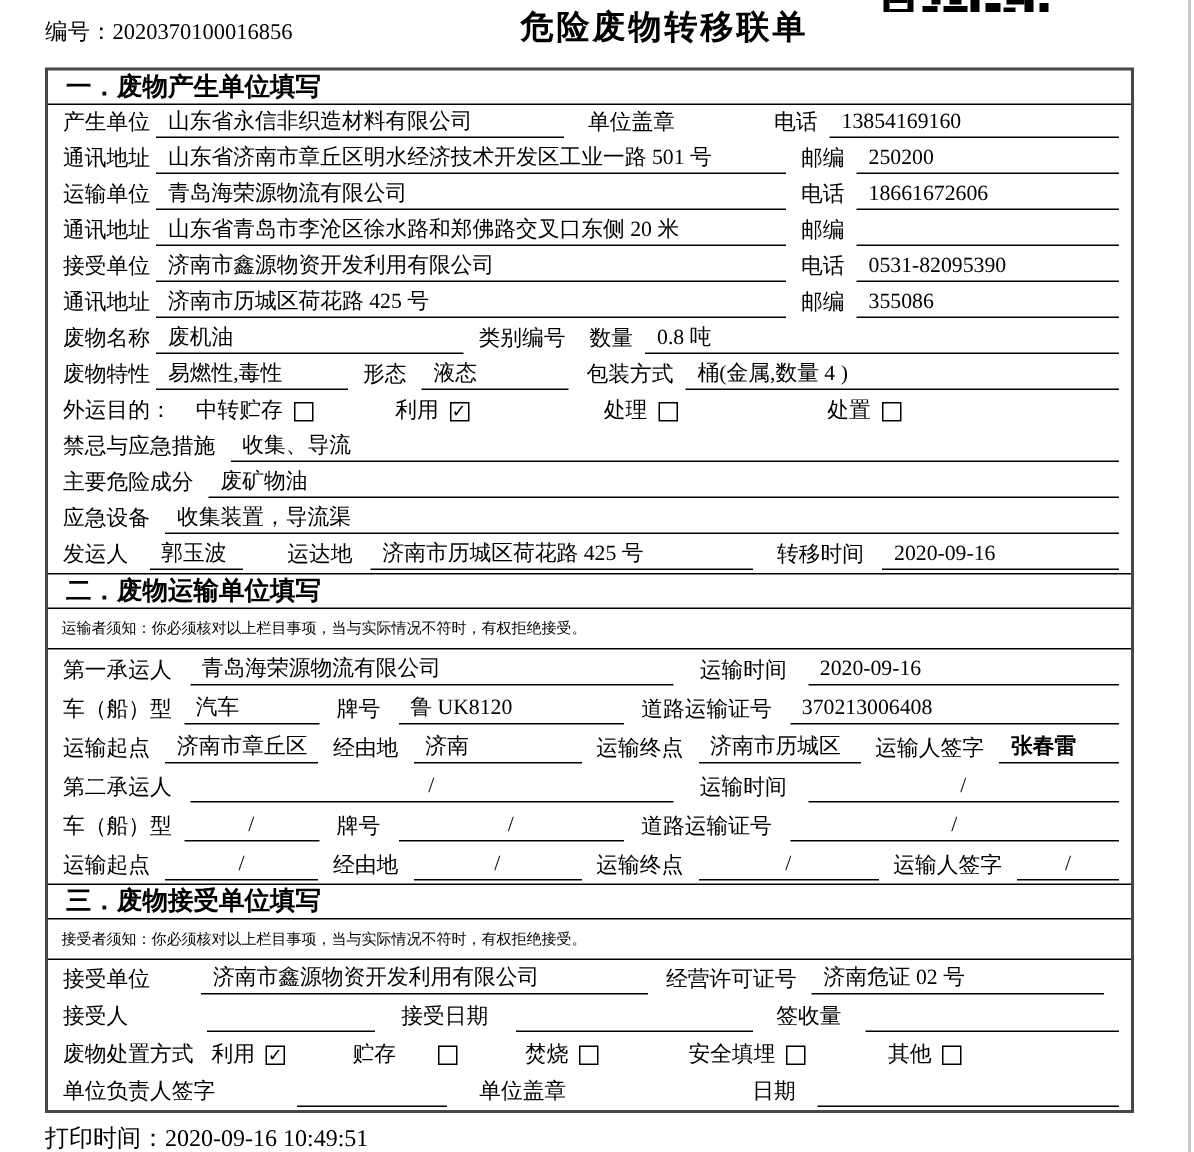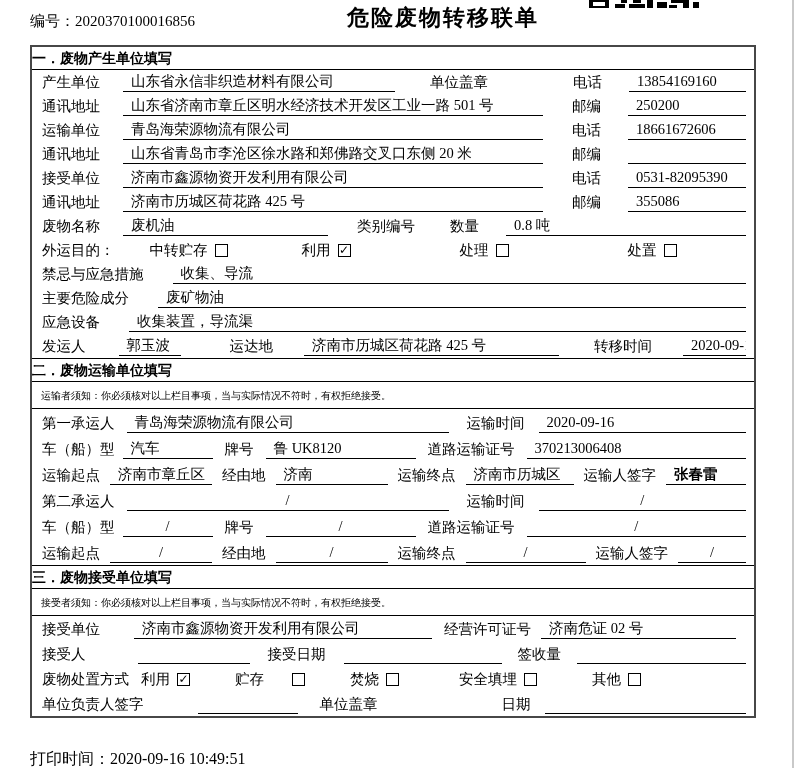--- a/index.html
+++ b/index.html
@@ -9,26 +9,26 @@
 
   .topbar { position:relative; height:45px; }
   .serial { position:absolute; left:30px; top:12px; font-size:15px; white-space:nowrap; }
   .title  { position:absolute; left:50%; top:3px; transform:translateX(calc(-50% + 45px));
             font-family:"Liberation Sans","DejaVu Sans",sans-serif; font-weight:bold;
             font-size:22px; letter-spacing:2px; white-space:nowrap; }
   .qr { position:absolute; left:585px; top:0; }
 
   .form { position:absolute; left:30px; top:45px; width:726px; border:2px solid #474747; background:#fff; }
   section.s2, section.s3 { border-top:1px solid #000; }
-  .sec-header { height:23px; line-height:22px; padding-left:0; border-bottom:1px solid #000;
-    font-family:"Liberation Sans","DejaVu Sans",sans-serif; font-weight:bold; font-size:14px; }
+  .sec-header { height:23px; line-height:22px; padding-left:12px; border-bottom:1px solid #000;
+    font-family:"Liberation Sans","DejaVu Sans",sans-serif; font-weight:bold; font-size:17px; }
   .notice { height:27px; line-height:27px; padding-left:9px; border-bottom:1px solid #000; font-size:10px; }
 
   .row { display:flex; align-items:flex-end; padding:0 8px; }
-  .s1 .row { height:24px;gap:19px; }
+  .s1 .row { height:24px; }
   .s2 .row { height:26px; }
   .s3 .row { height:25px; }
   .lbl { line-height:23px; font-size:14.5px; white-space:nowrap; padding:0 4px 0 2px; flex:none; }
   .val { border-bottom:1px solid #000; height:20px; line-height:19px; font-size:14.5px;
          white-space:nowrap; margin-bottom:2px; padding-left:8px; overflow:hidden; flex:none; }
   .val.center { text-align:center; padding-left:0; }
   .chk { display:flex; align-items:center; margin-bottom:3px; flex:none; }
   .chk-lbl { font-size:14.5px; line-height:18px; white-space:nowrap; }
   .box { width:13px; height:13px; border:1px solid #000; margin-left:7px; font-size:12px;
          line-height:11px; text-align:center; font-weight:bold;
@@ -106,20 +106,28 @@
           <span class="val" style="flex: 1 1 0%; margin-left: 4px;">355086</span>
         </div>
         <div class="row">
           <span class="lbl">废物名称</span>
           <span class="val" style="width: 205px;">废机油</span>
           <span class="lbl" style="margin-left: 8px;">类别编号</span>
           <span class="lbl" style="margin-left: 10px;">数量</span>
           <span class="val" style="flex: 1 1 0%; margin-left: 4px;">0.8 吨</span>
         </div>
         <div class="row">
+          <span class="lbl">废物特性</span>
+          <span class="val" style="width: 128px;">易燃性,毒性</span>
+          <span class="lbl" style="margin-left: 8px;">形态</span>
+          <span class="val" style="width: 98px; margin-left: 6px;">液态</span>
+          <span class="lbl" style="margin-left: 10px;">包装方式</span>
+          <span class="val" style="flex: 1 1 0%; margin-left: 4px;">桶(金属,数量 4 )</span>
+        </div>
+        <div class="row">
           <span class="lbl">外运目的：</span>
           <span class="chk" style="margin-left: 12px;">
             <span class="chk-lbl">中转贮存</span>
             <span class="box"></span>
           </span>
           <span class="chk" style="margin-left: 55px;">
             <span class="chk-lbl">利用</span>
             <span class="box">✓</span>
           </span>
           <span class="chk" style="margin-left: 90px;">

